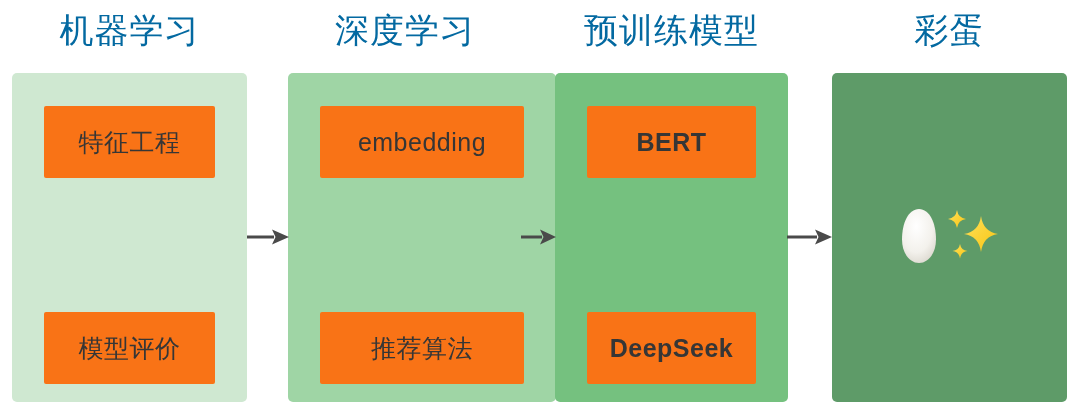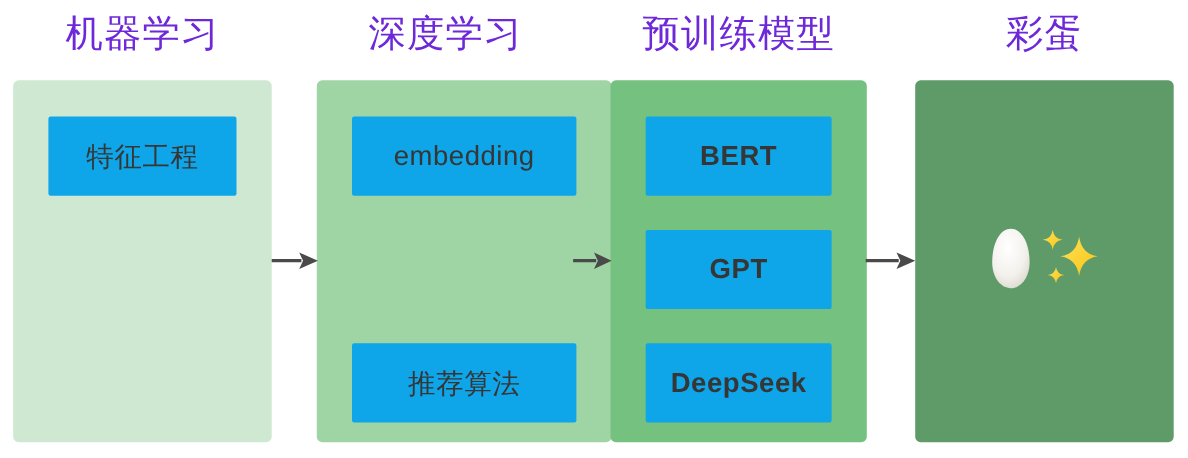--- a/index.html
+++ b/index.html
@@ -8,37 +8,37 @@
     background: #ffffff;
     position: relative;
     overflow: hidden;
     font-family: "Liberation Sans", "DejaVu Sans", sans-serif;
   }
   .stage-title {
     position: absolute;
     top: 6px; height: 50px;
     display: flex; align-items: center; justify-content: center;
     font-size: 34px;
-    color: #6d28d9;
+    color: #0369a1;
     letter-spacing: 1px;
     white-space: nowrap;
   }
   .panel {
     position: absolute;
     top: 73px; height: 329px;
     border-radius: 5px;
     box-sizing: border-box;
     display: flex;
     flex-direction: column;
     justify-content: space-between;
     padding: 33px 32px 18px 32px;
   }
   .item-box {
     height: 72px;
-    background: #0ea5e9;
+    background: #f97316;
     border-radius: 2px;
     display: flex; align-items: center; justify-content: center;
     font-size: 25px;
     color: #363636;
     letter-spacing: 0.5px;
   }
   .panel-egg {
     flex-direction: row;
     justify-content: center;
     align-items: center;
@@ -67,30 +67,30 @@
 </head>
 <body>
 
 <div class="stage-title t0">机器学习</div>
 <div class="stage-title t1">深度学习</div>
 <div class="stage-title t2">预训练模型</div>
 <div class="stage-title t3">彩蛋</div>
 
 <div class="panel c0" style="background: rgb(207, 232, 209);">
   <div class="item-box">特征工程</div>
+  <div class="item-box">模型评价</div>
 </div>
 
 <div class="panel c1" style="background: rgb(159, 213, 165);">
   <div class="item-box">embedding</div>
   <div class="item-box">推荐算法</div>
 </div>
 
 <div class="panel c2" style="background: rgb(117, 193, 127); font-weight: bold;">
   <div class="item-box">BERT</div>
-  <div class="item-box">GPT</div>
   <div class="item-box">DeepSeek</div>
 </div>
 
 <div class="panel panel-egg c3" style="background: rgb(94, 155, 104);">
   <span>
     <svg width="38" height="58" viewBox="0 0 38 58">
       <defs>
         <radialGradient id="eggGrad" cx="42%" cy="32%" r="80%">
           <stop offset="0%" stop-color="#ffffff"></stop>
           <stop offset="60%" stop-color="#f3f1ec"></stop>

